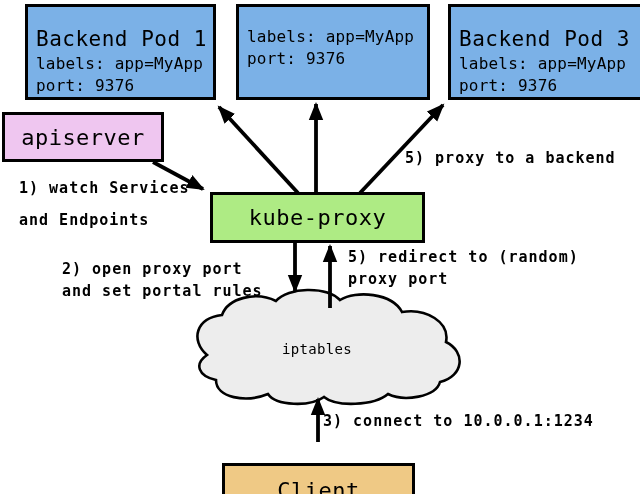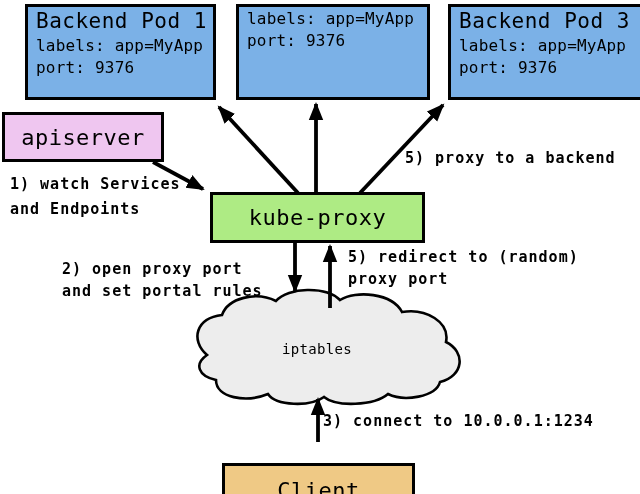--- a/index.html
+++ b/index.html
@@ -3,31 +3,31 @@
 <meta charset="utf-8">
 <style>
   html,body{margin:0;padding:0;background:#fff;}
   .stage{
     position:relative;width:640px;height:494px;background:#fff;
     font-family:"DejaVu Sans Mono","Liberation Mono",monospace;color:#000;
     overflow:hidden;
   }
   .stage svg{position:absolute;left:0;top:0;}
   .box{position:absolute;border:3px solid #000;box-sizing:border-box;}
-  .pod{background:var(--pod-fill,#7BB1E7);padding:1px 8px;}
+  .pod{background:var(--pod-fill,#7BB1E7);padding:19px 8px;}
   .pod-title{font-size:21px;line-height:27px;letter-spacing:.5px;white-space:nowrap;}
   .pod-line{font-size:16px;line-height:22px;letter-spacing:.2px;white-space:nowrap;}
   .titlebox{display:flex;align-items:center;justify-content:center;
             font-size:22px;letter-spacing:.5px;}
   #apiserver{left:2px;top:112px;width:162px;height:50px;background:var(--apiserver-fill,#EFC6F0);}
   #kubeproxy{left:210px;top:192px;width:215px;height:51px;background:var(--kubeproxy-fill,#AEEB84);}
   #client{left:222px;top:463px;width:193px;height:55px;background:var(--client-fill,#EFC985);}
   .ann{position:absolute;font-weight:bold;font-size:15px;letter-spacing:1px;
        line-height:22px;white-space:pre-line;}
-  #ann1{left:10px;top:172px;line-height:25px;}
+  #ann1{left:19px;top:172px;line-height:32px;}
   #ann2{left:62px;top:246px;margin-top:12px;}
   #ann3{left:323px;top:410px;}
   #ann4{left:348px;top:246px;}
   #ann5{left:405px;top:147px;}
   #iptables-label{position:absolute;left:252px;top:341px;width:130px;
                   text-align:center;font-size:14px;letter-spacing:.3px;}
 </style>
 </head>
 <body>
 

